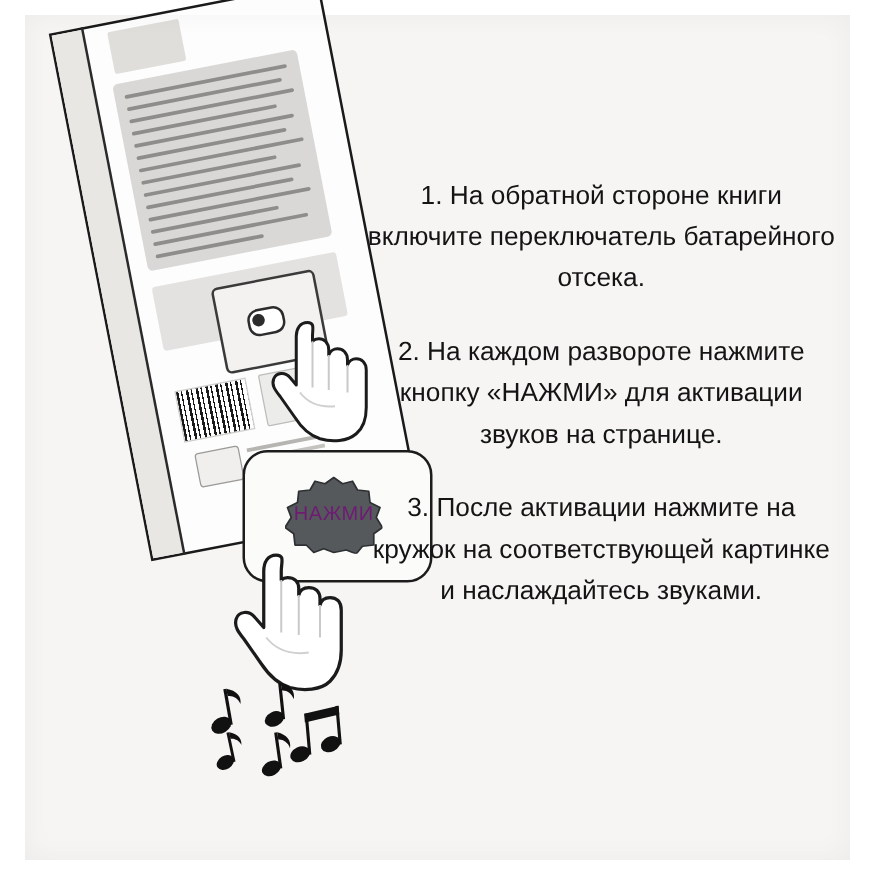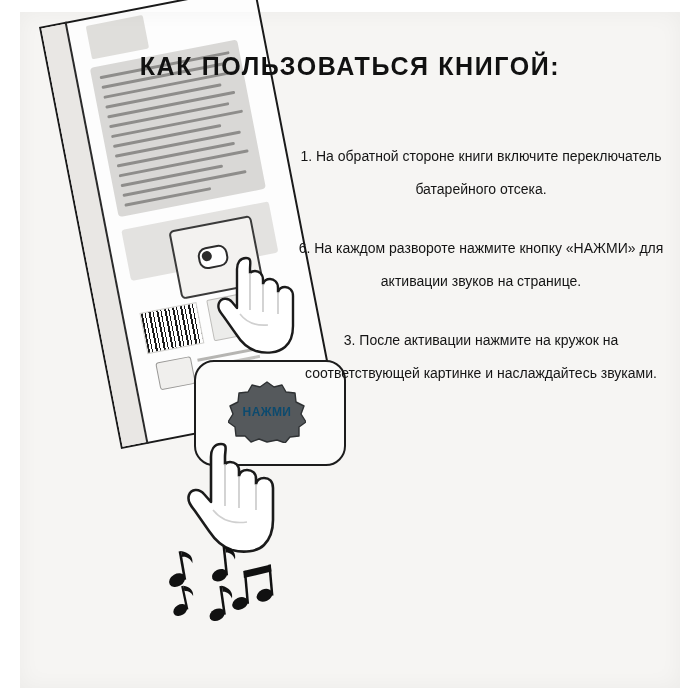--- a/index.html
+++ b/index.html
@@ -56,21 +56,21 @@
   .steps {
     position: absolute;
     left: 290px;
     top: 140px;
     width: 382px;
   }
   .step {
     text-align: center;
     color: #141414;
     font-family: "Liberation Sans", sans-serif;
-    font-size: 14px;
+    font-size: 21px;
     line-height: 33px;
     font-weight: normal;
   }
   .step-1 { margin-bottom: 26px; }
   .step-2 { margin-bottom: 26px; }
   .step-3 { margin-bottom: 15px; }
 
   
   .book-photo {
     position: absolute;
@@ -246,23 +246,23 @@
   .press-badge-label {
     position: absolute;
     left: 0;
     top: 0;
     width: 78px;
     height: 62px;
     display: flex;
     align-items: center;
     justify-content: center;
     font-family: "Liberation Sans", sans-serif;
-    font-weight: bold;
-    font-size: 12px;
-    color: #0c4a6e;
+    font-weight: normal;
+    font-size: 16px;
+    color: #701a75;
     letter-spacing: 0.4px;
   }
 
   
   .hand {
     position: absolute;
   }
   .hand svg { display: block; }
   .hand-top { left: 216px; top: 252px; }
   .hand-bottom { left: 183px; top: 440px; }
@@ -386,22 +386,21 @@
 
         <g transform="translate(48,46) rotate(-8)">
           <ellipse cx="7" cy="30" rx="8" ry="5.8" transform="rotate(-20 7 30)"></ellipse>
           <rect x="13.2" y="2" width="2.5" height="29"></rect>
           <path d="M15.7 2 C23 5 26 10 24 16 C23 11 19 8 15.7 8 Z"></path>
         </g>
       </g>
     </svg>
   </div>
 
-  <div class="title">КАК ПОЛЬЗОВАТЬСЯ КНИГОЙ:</div>
 
   <div class="steps">
     <div class="step step-1">1. На обратной стороне книги включите переключатель батарейного отсека.</div>
-    <div class="step step-2">6.  На каждом развороте нажмите кнопку «НАЖМИ» для активации звуков на странице.</div>
+    <div class="step step-2">2.  На каждом развороте нажмите кнопку «НАЖМИ» для активации звуков на странице.</div>
     <div class="step step-3">3. После активации нажмите на кружок на соответствующей картинке и наслаждайтесь звуками.</div>
   </div>
 
   <div class="sheet-inner-shadow"></div>
 </div>
 
 </body></html>

